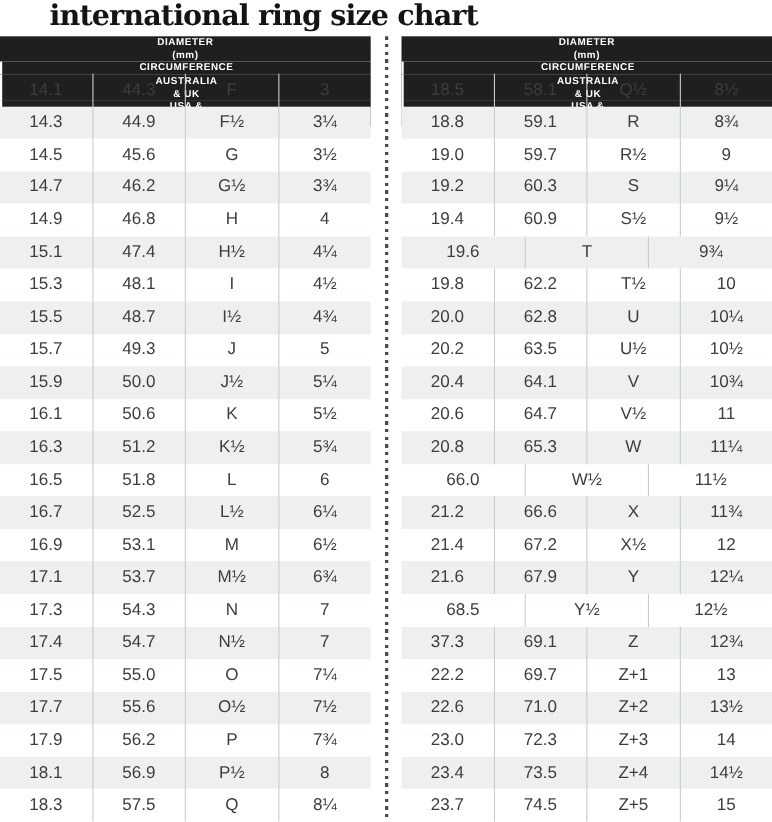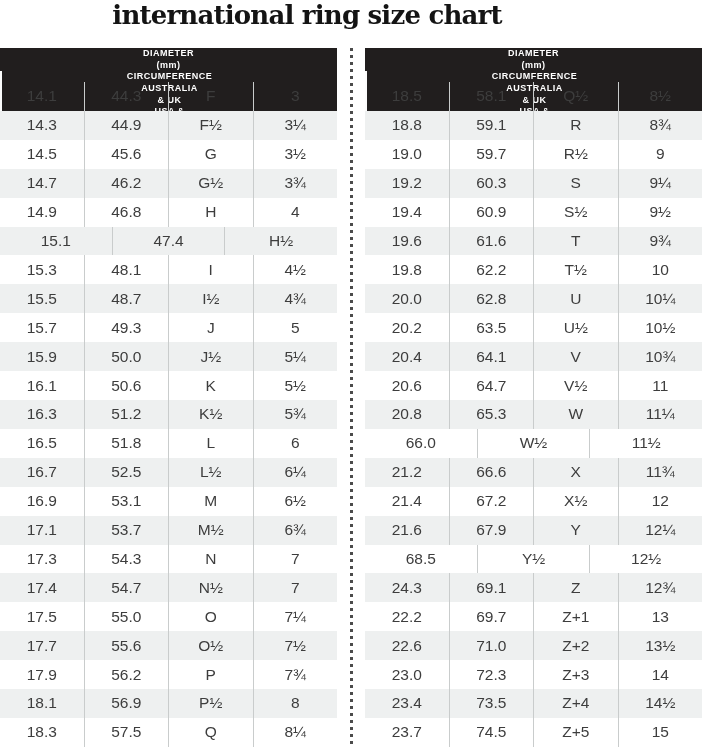--- a/index.html
+++ b/index.html
@@ -14,32 +14,33 @@
     font-family: "Liberation Sans", sans-serif;
   }
   .page {
     width: 702px;
     height: 747px;
     display: flex;
     flex-direction: column;
     background: #ffffff;
   }
   .title {
-    height: 48px;
+    height: 33px;
     line-height: 31px;
     margin: 0;
     box-sizing: border-box;
-    text-align: center;
+    text-align: left;
     padding-right: 88px;
     font-family: "DejaVu Serif", serif;
     font-weight: 700;
     font-size: 26px;
     letter-spacing: -0.8px;
     color: #141414;
     white-space: nowrap;
+    padding-left: 45px;
   }
   .tables {
     flex: 1;
     display: flex;
     min-height: 0;
   }
   .table {
     width: 337px;
     display: flex;
     flex-direction: column;
@@ -153,20 +154,21 @@
           <div class="row">
             <div class="cell">14.9</div>
             <div class="cell">46.8</div>
             <div class="cell">H</div>
             <div class="cell">4</div>
           </div>
           <div class="row">
             <div class="cell">15.1</div>
             <div class="cell">47.4</div>
             <div class="cell">H½</div>
+            <div class="cell">4¼</div>
           </div>
           <div class="row">
             <div class="cell">15.3</div>
             <div class="cell">48.1</div>
             <div class="cell">I</div>
             <div class="cell">4½</div>
           </div>
           <div class="row">
             <div class="cell">15.5</div>
             <div class="cell">48.7</div>
@@ -306,21 +308,20 @@
             <div class="cell">9¼</div>
           </div>
           <div class="row">
             <div class="cell">19.4</div>
             <div class="cell">60.9</div>
             <div class="cell">S½</div>
             <div class="cell">9½</div>
           </div>
           <div class="row">
             <div class="cell">19.6</div>
-            <div class="cell">61.6</div>
             <div class="cell">T</div>
             <div class="cell">9¾</div>
           </div>
           <div class="row">
             <div class="cell">19.8</div>
             <div class="cell">62.2</div>
             <div class="cell">T½</div>
             <div class="cell">10</div>
           </div>
           <div class="row">
@@ -375,21 +376,21 @@
             <div class="cell">67.9</div>
             <div class="cell">Y</div>
             <div class="cell">12¼</div>
           </div>
           <div class="row">
             <div class="cell">68.5</div>
             <div class="cell">Y½</div>
             <div class="cell">12½</div>
           </div>
           <div class="row">
-            <div class="cell">24.3</div>
+            <div class="cell">37.3</div>
             <div class="cell">69.1</div>
             <div class="cell">Z</div>
             <div class="cell">12¾</div>
           </div>
           <div class="row">
             <div class="cell">22.2</div>
             <div class="cell">69.7</div>
             <div class="cell">Z+1</div>
             <div class="cell">13</div>
           </div>

